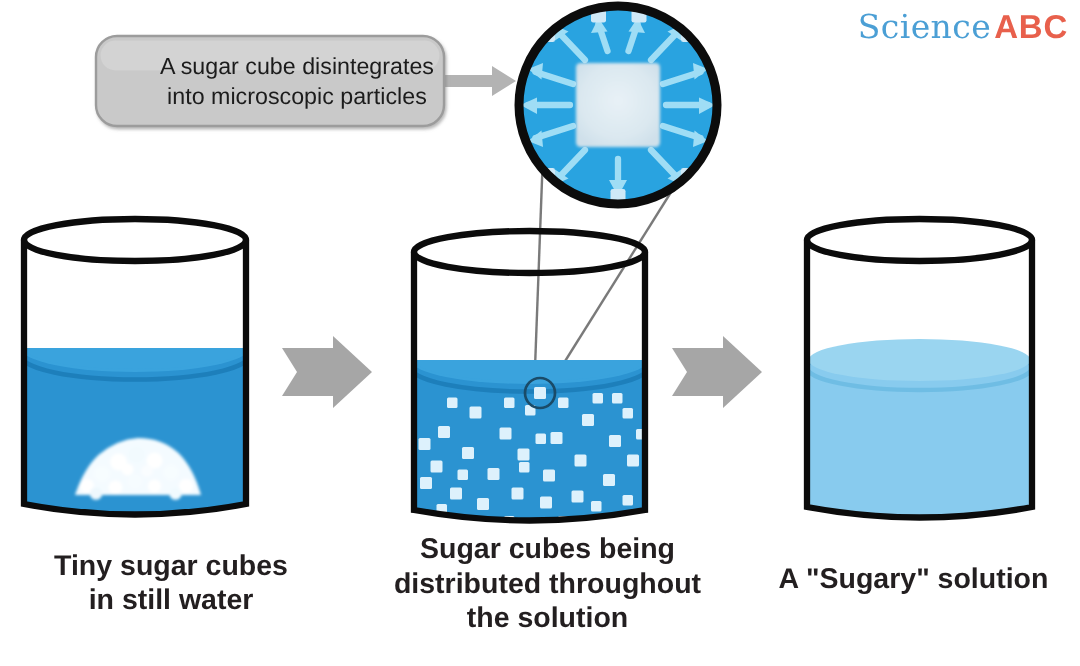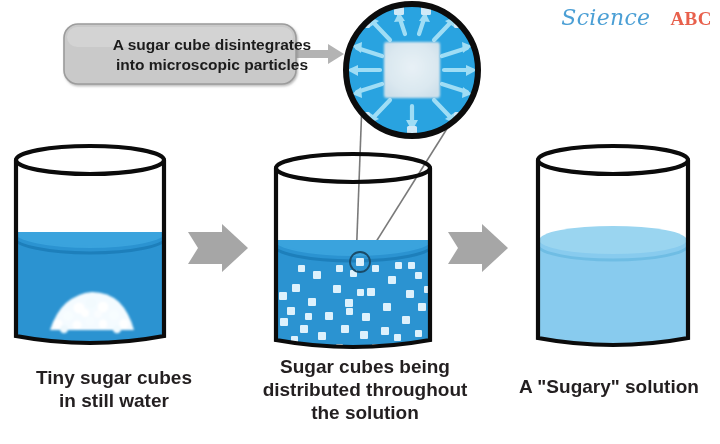--- a/index.html
+++ b/index.html
@@ -14,39 +14,38 @@
     font-family:"Liberation Sans",sans-serif;
     white-space:pre-line;
   }
   #cap1{left:0px;  top:366px; width:228px;}
   #cap2{left:240px;top:355px; width:250px;}
   #cap3{left:498px;top:375px; width:222px;}
 
   .callout-text{
     position:absolute;left:66px;top:26px;width:264px;height:57px;
     display:flex;align-items:center;justify-content:center;
-    text-align:center;font-weight:bold;font-size:15.5px;line-height:1.28;
+    text-align:center;font-weight:normal;font-size:15.5px;line-height:1.28;
     color:#1c1c1c;white-space:pre-line;
     font-family:"Liberation Sans",sans-serif;
     pointer-events:none;
-    padding-left:14px;
   }
 
   .logo{
     position:absolute;left:580px;top:5px;width:132px;height:32px;
     display:flex;align-items:baseline;justify-content:flex-end;
   }
   .logo .sci{
     font-family:"DejaVu Serif",serif;
-    font-style:italic;font-size:22px;color:#4b9fd5;letter-spacing:.3px;
+    font-size:22px;color:#4b9fd5;letter-spacing:.3px;
   }
   .logo .abc{
-    font-family:Liberation Serif, serif;
-    font-weight:bold;font-size:19px;color:#e8604c;letter-spacing:.5px;
-    margin-left:20px;
+    font-family:Liberation Sans, sans-serif;
+    font-weight:bold;font-size:22px;color:#e8604c;letter-spacing:.5px;
+    margin-left:2px;
   }
 </style>
 </head>
 <body>
 
 <div class="stage">
 
   <svg class="layer" viewBox="0 0 720 444">
     <defs>
       <clipPath id="clipWater1">

